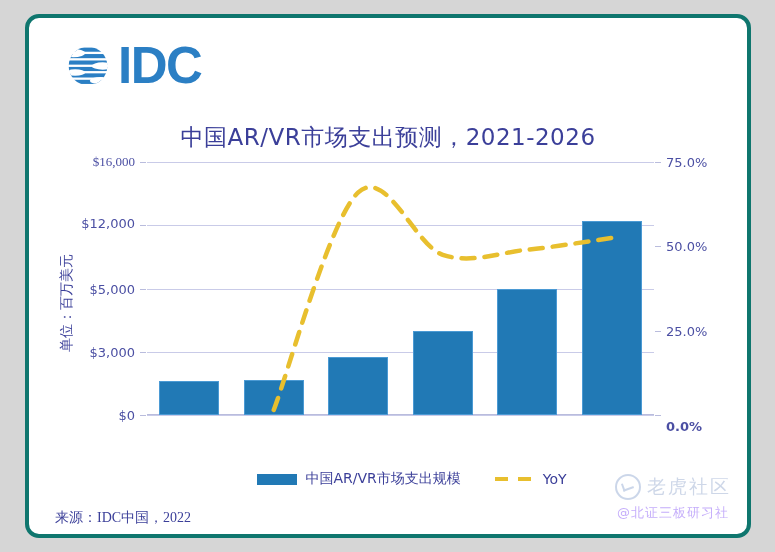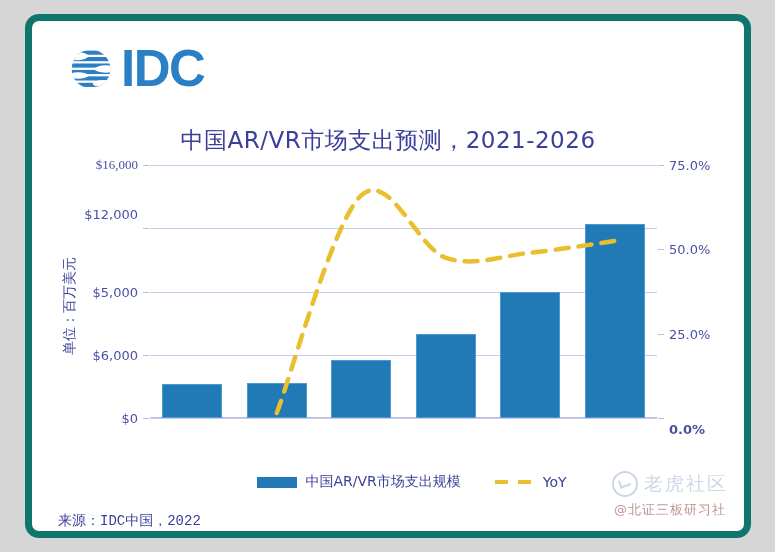--- a/index.html
+++ b/index.html
@@ -17,21 +17,21 @@
     position: absolute;
     left: 0; top: 0;
     width: 775px; height: 552px;
     background: #d6d6d6;
   }
   .card {
     position: absolute;
     left: 25px; top: 14px;
     width: 726px; height: 524px;
     background: #ffffff;
-    border: 7px solid #0f766e;
+    border: 4px solid #0f766e;
     border-radius: 14px;
     box-sizing: border-box;
     overflow: hidden;
   }
 
   
   .brand {
     position: absolute;
     left: 36px; top: 22px;
     display: flex;
@@ -180,21 +180,21 @@
       #e8bf2e 0 13px, transparent 13px 23px);
   }
 
   
   .source {
     position: absolute;
     left: 26px;
     top: 491px;
     font-size: 14px;
     color: #3b3f99;
-    font-family: Liberation Mono, monospace;
+    font-family: Liberation Serif, serif;
   }
 
   
   .watermark {
     position: absolute;
     right: 16px;
     bottom: 34px;
     display: flex;
     align-items: center;
     gap: 6px;
@@ -219,21 +219,21 @@
     font-size: 19px;
     color: #7f97c4;
     letter-spacing: 2px;
     font-family: "DejaVu Sans", "Liberation Sans", sans-serif;
   }
   .watermark-sub {
     position: absolute;
     right: 18px;
     bottom: 12px;
     font-size: 13px;
-    color: #7f1d1d;
+    color: #8b5cf6;
     opacity: 0.5;
     letter-spacing: 1px;
     font-family: "DejaVu Sans", "Liberation Sans", sans-serif;
   }
 </style>
 </head>
 <body>
 
 <div class="page">
   <div class="card">
@@ -272,25 +272,25 @@
           <div class="gridline" style="top: 253px;"></div>
           <div class="gridline" style="top: 189.75px;"></div>
           <div class="gridline" style="top: 126.5px;"></div>
           <div class="gridline" style="top: 63.25px;"></div>
           <div class="gridline" style="top: 0px;"></div>
         </div>
       <div id="yticks-left">
           <div class="tick-left" style="top: 253px;"></div>
           <div class="ylabel-left" style="top: 253px;">$0</div>
           <div class="tick-left" style="top: 189.75px;"></div>
-          <div class="ylabel-left" style="top: 189.75px;">$6,000</div>
+          <div class="ylabel-left" style="top: 189.75px;">$3,000</div>
           <div class="tick-left" style="top: 126.5px;"></div>
           <div class="ylabel-left" style="top: 126.5px;">$5,000</div>
           <div class="tick-left" style="top: 63.25px;"></div>
-          <div class="ylabel-left" style="top: 49px;">$12,000</div>
+          <div class="ylabel-left" style="top: 61px;">$12,000</div>
           <div class="tick-left" style="top: 0px;"></div>
           <div class="ylabel-left" style="top: 0px; font-family: Liberation Serif, serif;">$16,000</div>
         </div>
       <div id="yticks-right">
           <div class="tick-right" style="top: 253px;"></div>
           <div class="ylabel-right" style="top: 264px; font-weight: bold;">0.0%</div>
           <div class="tick-right" style="top: 168.667px;"></div>
           <div class="ylabel-right" style="top: 168.667px;">25.0%</div>
           <div class="tick-right" style="top: 84.3333px;"></div>
           <div class="ylabel-right" style="top: 84.3333px;">50.0%</div>

